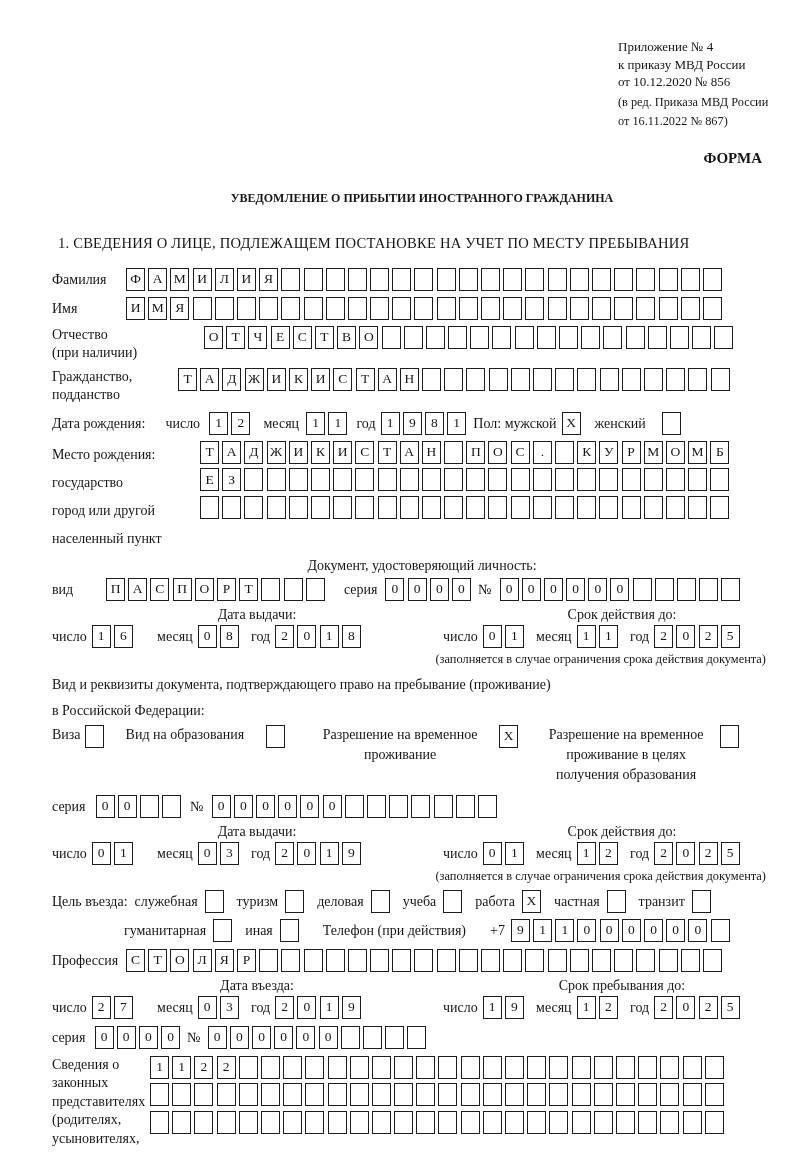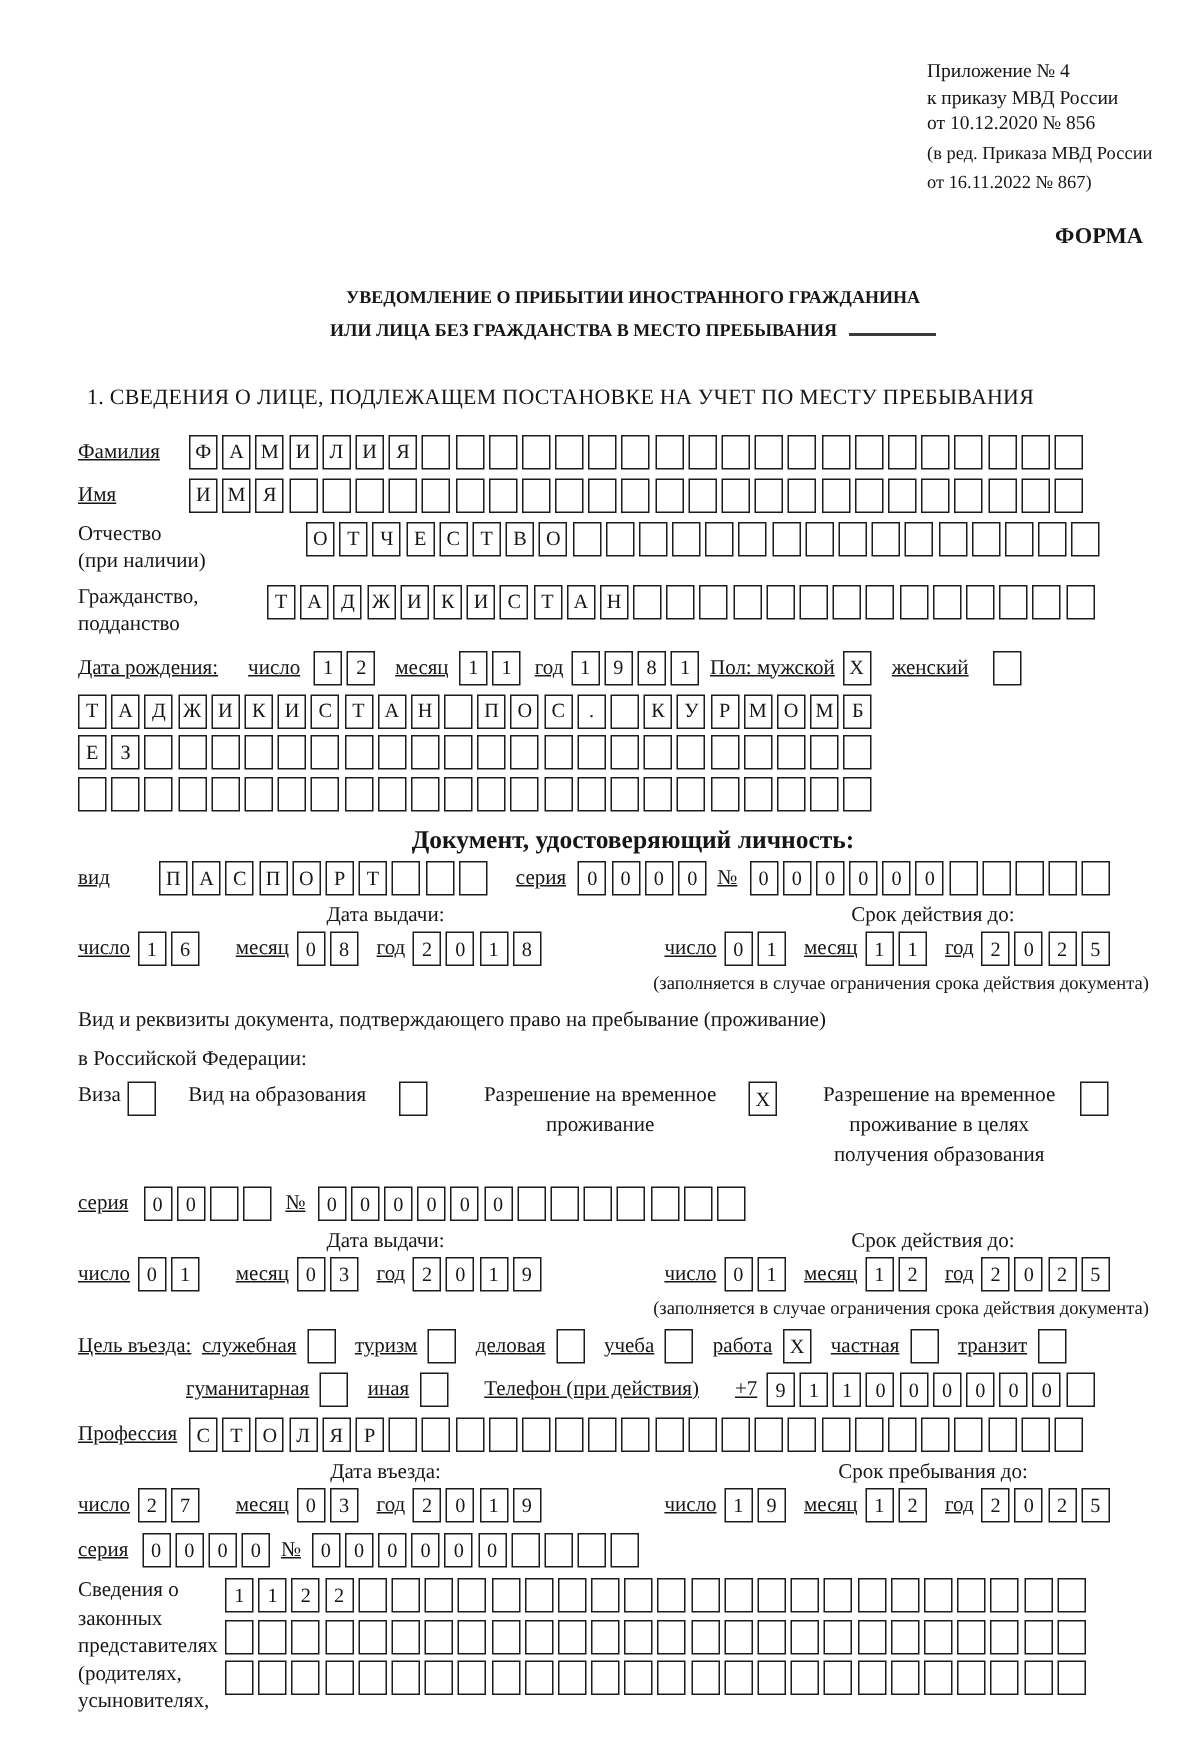--- a/index.html
+++ b/index.html
@@ -12,21 +12,21 @@
   .ref .amend{font-size:12.3px;line-height:16.5px;margin-top:3px;}
   .forma{margin-top:20px;padding-right:30px;text-align:right;font-weight:bold;font-size:15px;}
 
   .title{margin-top:20px;text-align:center;font-weight:bold;font-size:12px;line-height:22px;}
   .uline{display:inline-block;width:58px;height:13px;border-bottom:2.2px solid #3a3a3a;margin-left:8px;}
 
   .sechead{margin-top:26px;margin-left:6px;font-weight:normal;font-size:14.6px;letter-spacing:.2px;margin-bottom:16px;}
 
   
   .row{display:flex;align-items:flex-start;margin-bottom:5px;}
-  .lbl{font-size:14px;line-height:24px;white-space:nowrap;text-decoration:underline;}
+  .lbl{font-size:14px;line-height:24px;white-space:nowrap;}
   .lblcol{display:flex;flex-direction:column;font-size:14px;line-height:18.5px;flex-shrink:0;}
   .cells{display:flex;flex-wrap:nowrap;}
   .cell{width:17px;height:21px;border:1.5px solid #1c1c1c;margin-right:3.2px;
         display:inline-flex;align-items:center;justify-content:center;
         font-size:13.5px;background:#fff;flex-shrink:0;}
   .stack{display:flex;flex-direction:column;}
   .stack .cells{margin-bottom:4.5px;}
 
   
   .dhead{display:flex;font-size:14px;margin-bottom:2px;}
@@ -57,23 +57,20 @@
     <div>к приказу МВД России</div>
     <div>от 10.12.2020 № 856</div>
     <div class="amend">(в ред. Приказа МВД России</div>
     <div class="amend">от 16.11.2022 № 867)</div>
   </div>
 
   <div class="forma">ФОРМА</div>
 
   <div class="title">
     <div>УВЕДОМЛЕНИЕ О ПРИБЫТИИ ИНОСТРАННОГО ГРАЖДАНИНА</div>
-    <div>
-      <span>ИЛИ ЛИЦА БЕЗ ГРАЖДАНСТВА В МЕСТО ПРЕБЫВАНИЯ</span><span class="uline"></span>
-    </div>
   </div>
 
   <div class="sechead">1. СВЕДЕНИЯ О ЛИЦЕ, ПОДЛЕЖАЩЕМ ПОСТАНОВКЕ НА УЧЕТ ПО МЕСТУ ПРЕБЫВАНИЯ</div>
 
   <div class="row">
     <span class="lbl" style="width:74px">Фамилия</span>
     <span class="cells">
         <span class="cell">Ф</span>
         <span class="cell">А</span>
         <span class="cell">М</span>
@@ -227,20 +224,26 @@
     <span class="cells cb" style="margin-right:14px">
         <span class="cell">X</span>
       </span>
     <span class="lbl" style="margin-right:16px">женский</span>
     <span class="cells cb">
         <span class="cell"></span>
       </span>
   </div>
 
   <div class="row">
+    <span class="lblcol" style="width:148px;line-height:28px">
+      <span>Место рождения:</span>
+      <span>государство</span>
+      <span>город или другой</span>
+      <span>населенный пункт</span>
+    </span>
     <span class="stack">
       <span class="cells">
           <span class="cell">Т</span>
           <span class="cell">А</span>
           <span class="cell">Д</span>
           <span class="cell">Ж</span>
           <span class="cell">И</span>
           <span class="cell">К</span>
           <span class="cell">И</span>
           <span class="cell">С</span>
@@ -309,21 +312,21 @@
           <span class="cell"></span>
           <span class="cell"></span>
           <span class="cell"></span>
           <span class="cell"></span>
           <span class="cell"></span>
           <span class="cell"></span>
         </span>
     </span>
   </div>
 
-  <div style="text-align:center;font-weight:bold;font-size:17px;margin:0 0 4px 0">Документ, удостоверяющий личность:</div>
+  <div style="text-align:center;font-weight:normal;font-size:14px;margin:0 0 4px 0">Документ, удостоверяющий личность:</div>
 
   <div class="row">
     <span class="lbl" style="width:54px">вид</span>
     <span class="cells" style="margin-right:16px">
         <span class="cell">П</span>
         <span class="cell">А</span>
         <span class="cell">С</span>
         <span class="cell">П</span>
         <span class="cell">О</span>
         <span class="cell">Р</span>

